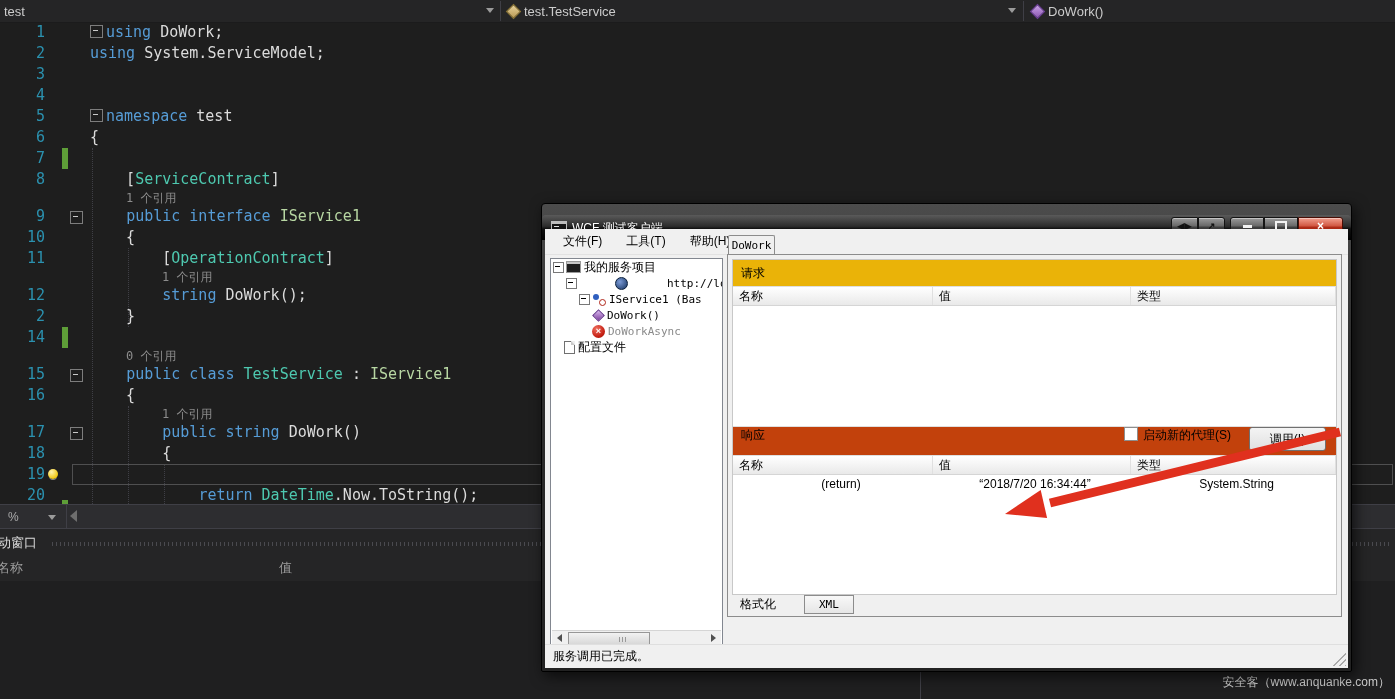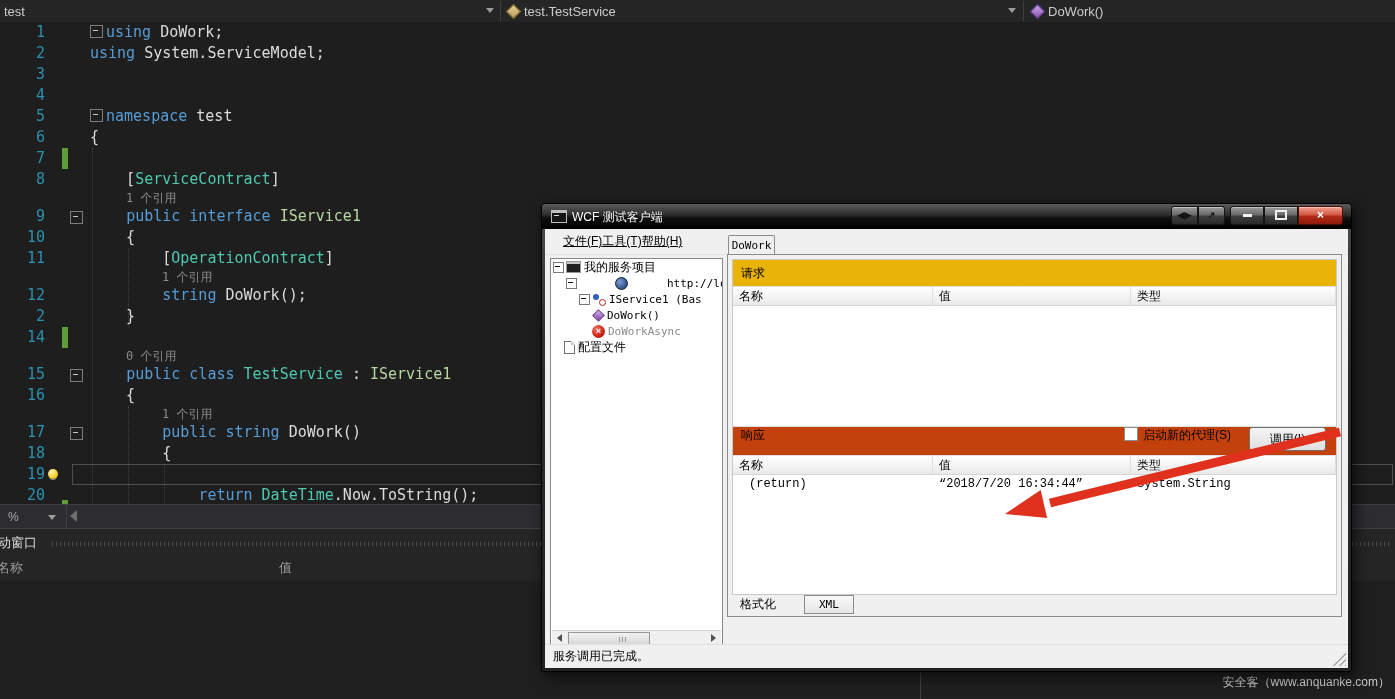--- a/index.html
+++ b/index.html
@@ -48,40 +48,40 @@
   .p-col{position:absolute;top:30px;color:#9C9C9C;font-size:13px;}
   #p-body{position:absolute;left:0;right:0;top:52px;bottom:0;background:#1F1F20;}
   #p-vline{position:absolute;left:920px;top:0;bottom:0;width:1px;background:#3F3F46;}
   
   #watermark{position:absolute;right:5px;top:674px;color:#C9C9C9;font-size:12px;z-index:5;}
   
   #dialog{position:absolute;left:541px;top:203px;width:811px;height:469px;z-index:20;
       background:linear-gradient(180deg,#4C4C4C,#2e2e2e 30%,#222);border:1px solid #000;border-radius:4px 4px 2px 2px;
       box-shadow:3px 4px 14px rgba(0,0,0,.65);box-sizing:border-box;}
   #titlebar{position:relative;height:25px;color:#FFF;font-size:12px;
-      background:linear-gradient(180deg,#5a5a5a,#2c2c2c 45%,#101010 55%,#000);border-radius:4px 4px 0 0;}
+      background:linear-gradient(180deg,#5a5a5a,#2c2c2c 45%,#101010 55%,#000);border-radius:4px 4px 0 0;margin-top:11px;}
   #title-icon{position:absolute;left:9px;top:6px;width:14px;height:11px;background:#141414;border:1px solid #BDBDBD;}
   #title-icon::before{content:'';position:absolute;left:0;top:0;right:0;height:2px;background:#BDBDBD;}
   #title-icon::after{content:'';position:absolute;left:2px;top:4px;width:5px;height:1px;background:#DDD;}
   #title-text{position:absolute;left:30px;top:5px;text-shadow:0 1px 2px #000;}
   #winbtns{position:absolute;right:8px;top:2px;display:flex;gap:5px;}
   .btn-group{display:flex;}
   .wbtn{height:17px;border:1px solid #141414;background:linear-gradient(180deg,#9c9c9c,#6a6a6a 45%,#3e3e3e 55%,#2a2a2a);
         color:#EEE;font-size:9px;line-height:16px;text-align:center;box-shadow:inset 0 1px 0 rgba(255,255,255,.4);}
   .wbtn.small{width:25px;color:#111;font-weight:bold;}
   .wbtn.first{border-radius:3px 0 0 3px;}
   .wbtn.last{border-radius:0 3px 3px 0;}
   .wbtn.min{width:32px;}
   .wbtn.max{width:32px;}
   .wbtn.close{width:43px;background:linear-gradient(180deg,#F2A090,#D25A45 45%,#B02B17 55%,#8F1A0A);
         border-color:#4A0E05;color:#FFF;font-weight:bold;font-size:12px;}
   .minbar{display:inline-block;width:9px;height:3px;background:#F2F2F2;margin-bottom:1px;}
   .maxbox{display:inline-block;width:8px;height:6px;border:2px solid #F2F2F2;margin-top:3px;}
   #dlg-client{position:absolute;left:3px;right:3px;top:25px;bottom:3px;background:#F0F0F0;color:#000;}
-  #menubar{height:25px;font-size:12px;display:flex;align-items:center;padding-left:18px;border-bottom:1px solid #E2E2E2;text-decoration:underline;}
+  #menubar{height:25px;font-size:12px;display:flex;align-items:center;gap:24px;padding-left:18px;border-bottom:1px solid #E2E2E2;}
   .menu-item{cursor:default;}
   
   #treepanel{position:absolute;left:5px;top:29px;width:173px;height:389px;background:#FFF;border:1px solid #828790;box-sizing:border-box;overflow:hidden;}
   .trow{display:flex;align-items:center;height:16px;font-size:12px;white-space:nowrap;}
   .trow .lbl{margin-left:3px;}
   .trow .mono{font-family:"DejaVu Sans Mono",monospace;font-size:11px;}
   .trow .dim{color:#8A8A8A;}
   .expander{width:9px;height:9px;border:1px solid #787878;background:#FFF;position:relative;flex:none;margin-right:2px;}
   .expander::after{content:'';position:absolute;left:1px;top:3px;width:5px;height:1px;background:#000;}
   .ico{flex:none;position:relative;}
@@ -105,21 +105,21 @@
   #tsb-thumb{position:absolute;left:16px;top:1px;width:80px;height:11px;background:linear-gradient(180deg,#F2F2F2,#D8D8D8);border:1px solid #979797;}
   #tsb-grip{position:absolute;left:50px;top:4px;width:9px;height:5px;background:repeating-linear-gradient(90deg,#9a9a9a 0 1px,transparent 1px 3px);}
   
   #dlg-tab{position:absolute;left:183px;top:6px;width:45px;height:20px;background:#F0F0F0;border:1px solid #8C8C8C;border-bottom:none;
       border-radius:2px 2px 0 0;font-family:"DejaVu Sans Mono",monospace;font-size:11px;text-align:center;line-height:20px;}
   #tabpage{position:absolute;left:182px;top:25px;width:615px;height:363px;border:1px solid #8C8C8C;background:#F0F0F0;box-sizing:border-box;}
   #gridbox{position:absolute;left:4px;top:4px;right:4px;height:336px;background:#FFF;border:1px solid #C8C8C8;box-sizing:border-box;}
   .band{height:26px;line-height:26px;font-size:12px;padding-left:8px;background:#eab308;border-bottom:1px solid #DFDFDF;position:relative;}
   .grid-head{display:flex;height:18px;background:linear-gradient(180deg,#FFFFFF,#E9E9E9);border-bottom:1px solid #D5D5D5;font-size:12px;}
   .gh-cell{line-height:18px;padding-left:6px;border-right:1px solid #E0E0E0;box-sizing:border-box;}
-  .grid-row{display:flex;height:18px;font-size:12px;font-family:Liberation Mono, monospace;}
+  .grid-row{display:flex;height:18px;font-size:12px;font-family:Liberation Sans, sans-serif;text-align:center;}
   .gr-cell{line-height:18px;padding-left:6px;box-sizing:border-box;white-space:nowrap;overflow:hidden;}
   #req-empty{height:120px;background:#FFF;}
   #resp-band{display:flex;height:28px;background:#c2410c;border-top:1px solid #DFDFDF;border-bottom:1px solid #DFDFDF;font-size:12px;padding:0 10px 0 8px;}
   #resp-band .spacer{flex:1;}
   #proxy-box{width:12px;height:12px;border:1px solid #8E8E8E;background:#FFF;margin-right:5px;flex:none;}
   #invoke-btn{margin-left:18px;width:75px;height:22px;border:1px solid #707070;border-radius:3px;
       background:linear-gradient(180deg,#F4F4F4,#E0E0E0);font-size:12px;text-align:center;line-height:22px;}
   #fmt-strip{position:absolute;left:4px;bottom:2px;height:20px;display:flex;align-items:flex-end;font-size:12px;}
   #fmt-tab{padding:0 8px;line-height:20px;}
   #xml-tab{margin-left:20px;padding:0 14px;line-height:17px;height:17px;border:1px solid #8C8C8C;

